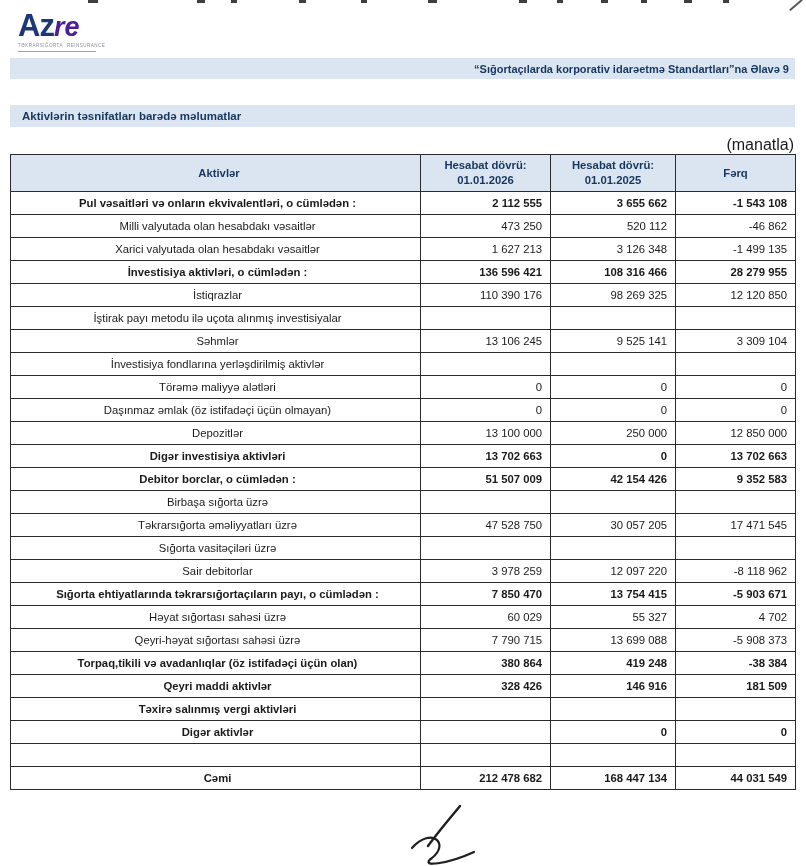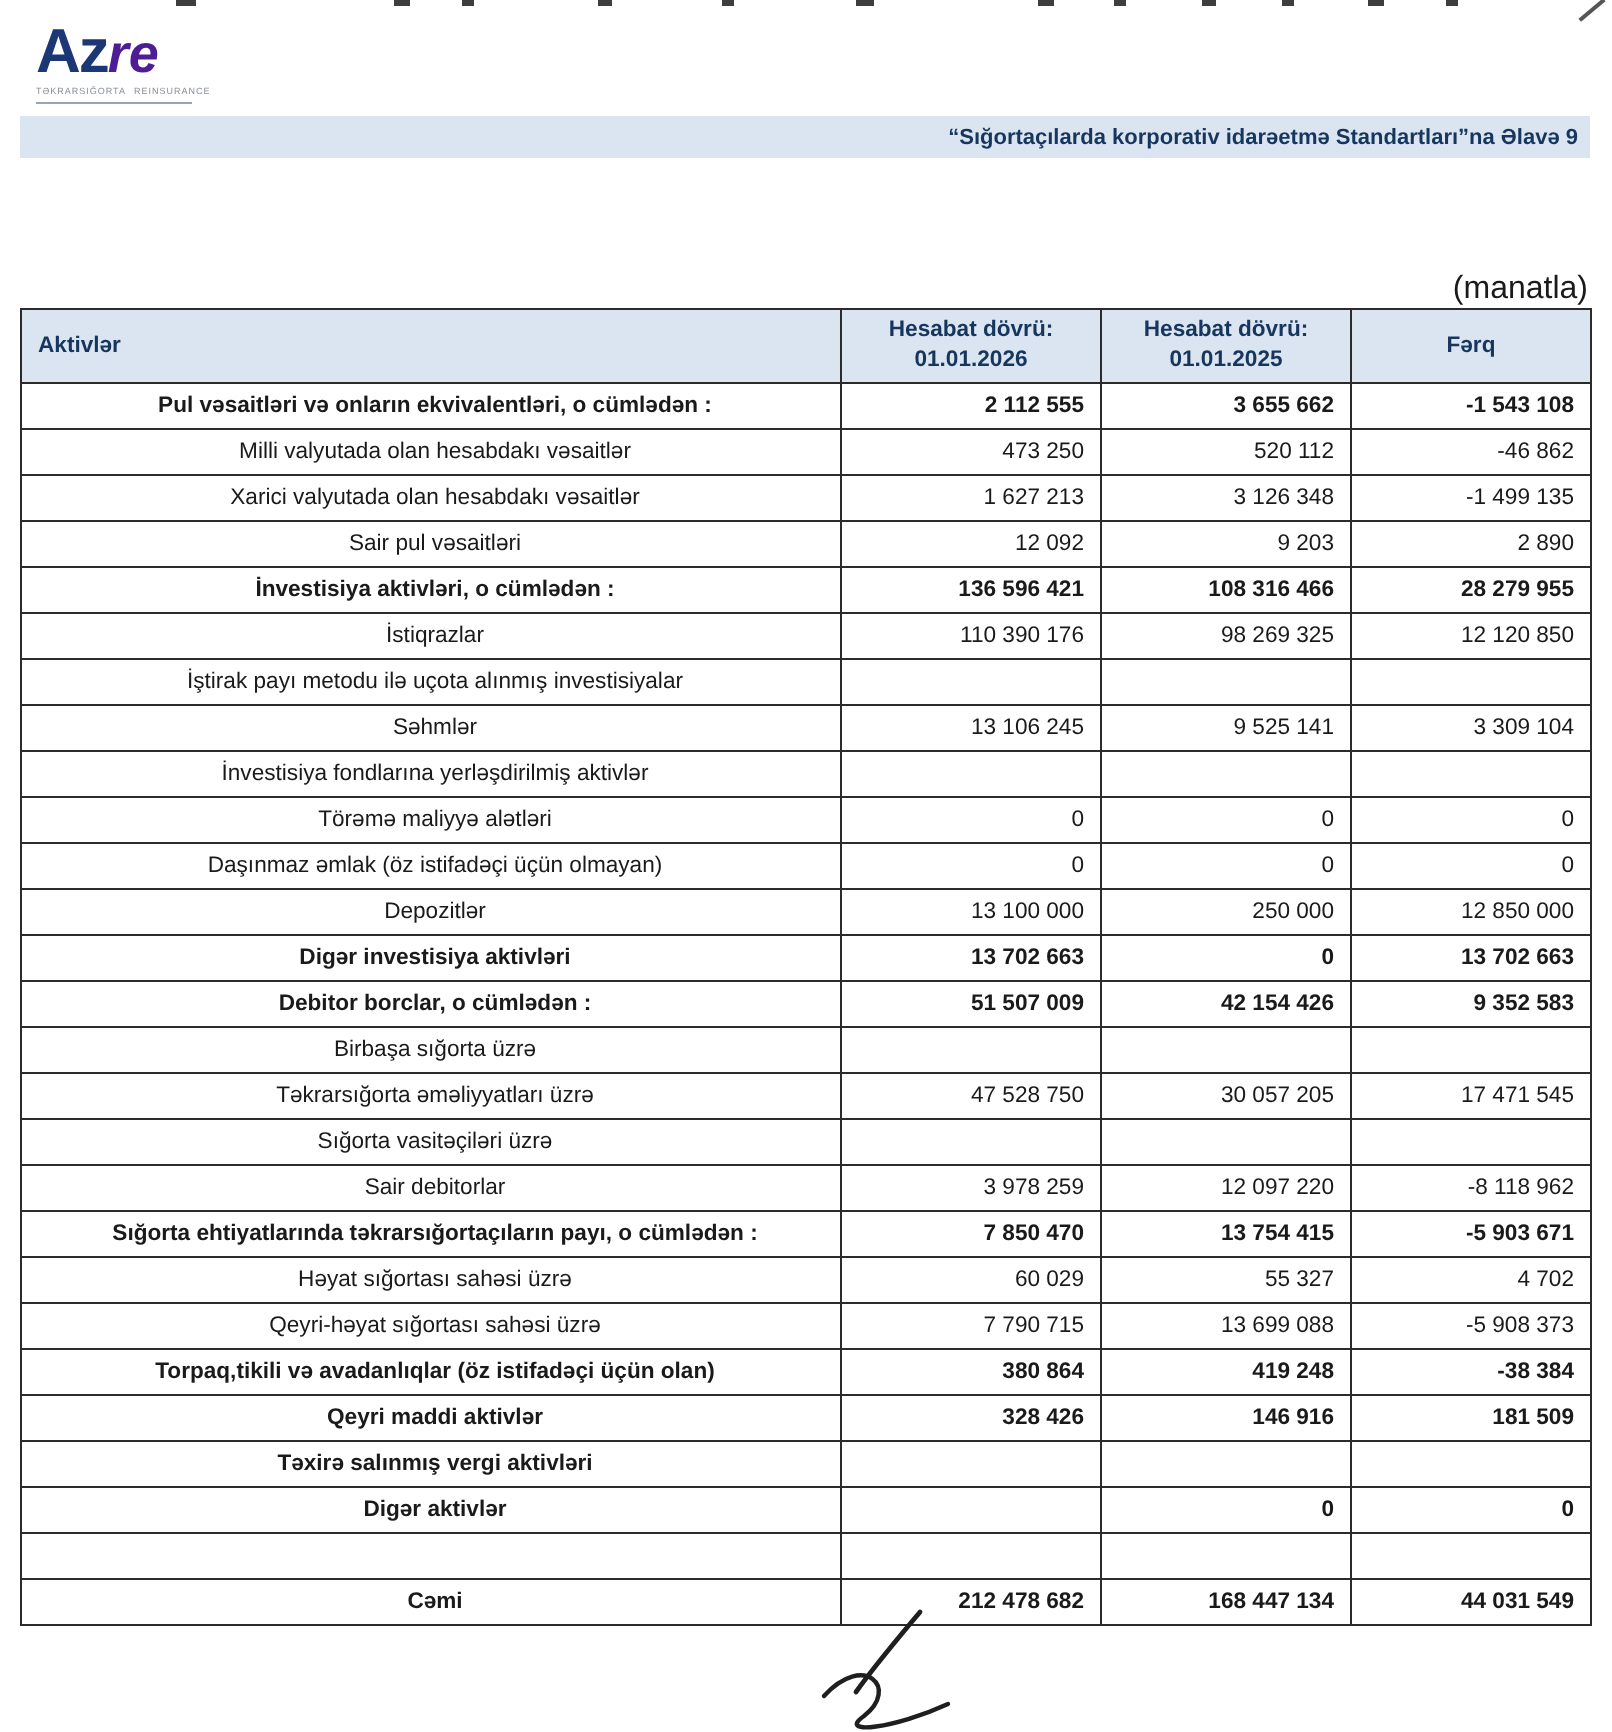--- a/index.html
+++ b/index.html
@@ -46,21 +46,21 @@
   .tbl {
     position: absolute; left: 10px; top: 154px; width: 785px;
     border-collapse: collapse; table-layout: fixed;
     font-size: 11.3px;
   }
   .tbl th, .tbl td { border: 1px solid #2b2b2b; box-sizing: border-box; overflow: hidden; white-space: nowrap; }
   .tbl thead th {
     background: #dbe5f1; color: #17365d; font-weight: bold;
     height: 37px; font-size: 11.3px; line-height: 1.3; text-align: center; vertical-align: middle;
   }
-  .tbl thead th.h-label { text-align: left; padding-left: 8px; }
+  .tbl thead th.h-label { text-align: center; padding-left: 8px; }
   .tbl td { height: 23px; vertical-align: middle; }
   .c-label { text-align: center; padding: 0 4px 0 8px; }
   .c-num { text-align: right; padding: 0 8px 0 4px; }
   tr.bold td { font-weight: bold; }
   .hdr-line { display: block; }
 
   
   .signature { position: absolute; left: 388px; top: 804px; pointer-events: none; }
 </style>
 </head>
@@ -88,20 +88,23 @@
     </div>
     <div class="logo-sub">
       <span>TƏKRARSIĞORTA</span><span>REINSURANCE</span>
     </div>
   </div>
 
   <div class="annex-bar">
     <span>“Sığortaçılarda korporativ idarəetmə Standartları”na Əlavə 9</span>
   </div>
 
+  <div class="section-bar">
+    <span>Aktivlərin təsnifatları barədə məlumatlar</span>
+  </div>
 
   <div class="manat-note">(manatla)</div>
 
   <table class="tbl">
     <colgroup>
       <col style="width:410px">
       <col style="width:130px">
       <col style="width:125px">
       <col style="width:120px">
     </colgroup>
@@ -131,26 +134,20 @@
           <td class="c-num">473 250</td>
           <td class="c-num">520 112</td>
           <td class="c-num">-46 862</td>
         </tr>
         <tr>
           <td class="c-label">Xarici valyutada olan hesabdakı vəsaitlər</td>
           <td class="c-num">1 627 213</td>
           <td class="c-num">3 126 348</td>
           <td class="c-num">-1 499 135</td>
         </tr>
-        <tr>
-          <td class="c-label">Sair pul vəsaitləri</td>
-          <td class="c-num">12 092</td>
-          <td class="c-num">9 203</td>
-          <td class="c-num">2 890</td>
-        </tr>
         <tr class="bold">
           <td class="c-label">İnvestisiya aktivləri, o cümlədən :</td>
           <td class="c-num">136 596 421</td>
           <td class="c-num">108 316 466</td>
           <td class="c-num">28 279 955</td>
         </tr>
         <tr>
           <td class="c-label">İstiqrazlar</td>
           <td class="c-num">110 390 176</td>
           <td class="c-num">98 269 325</td>

